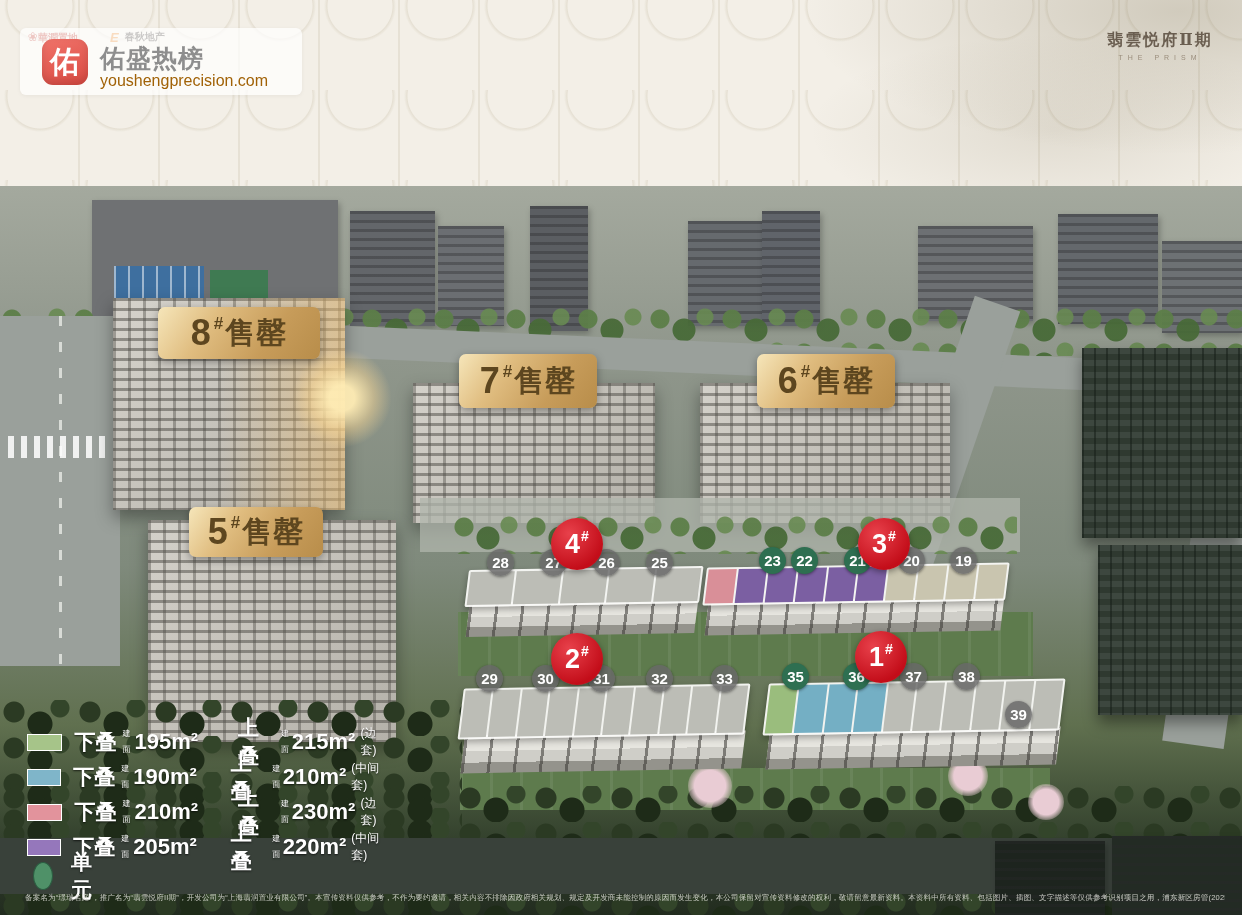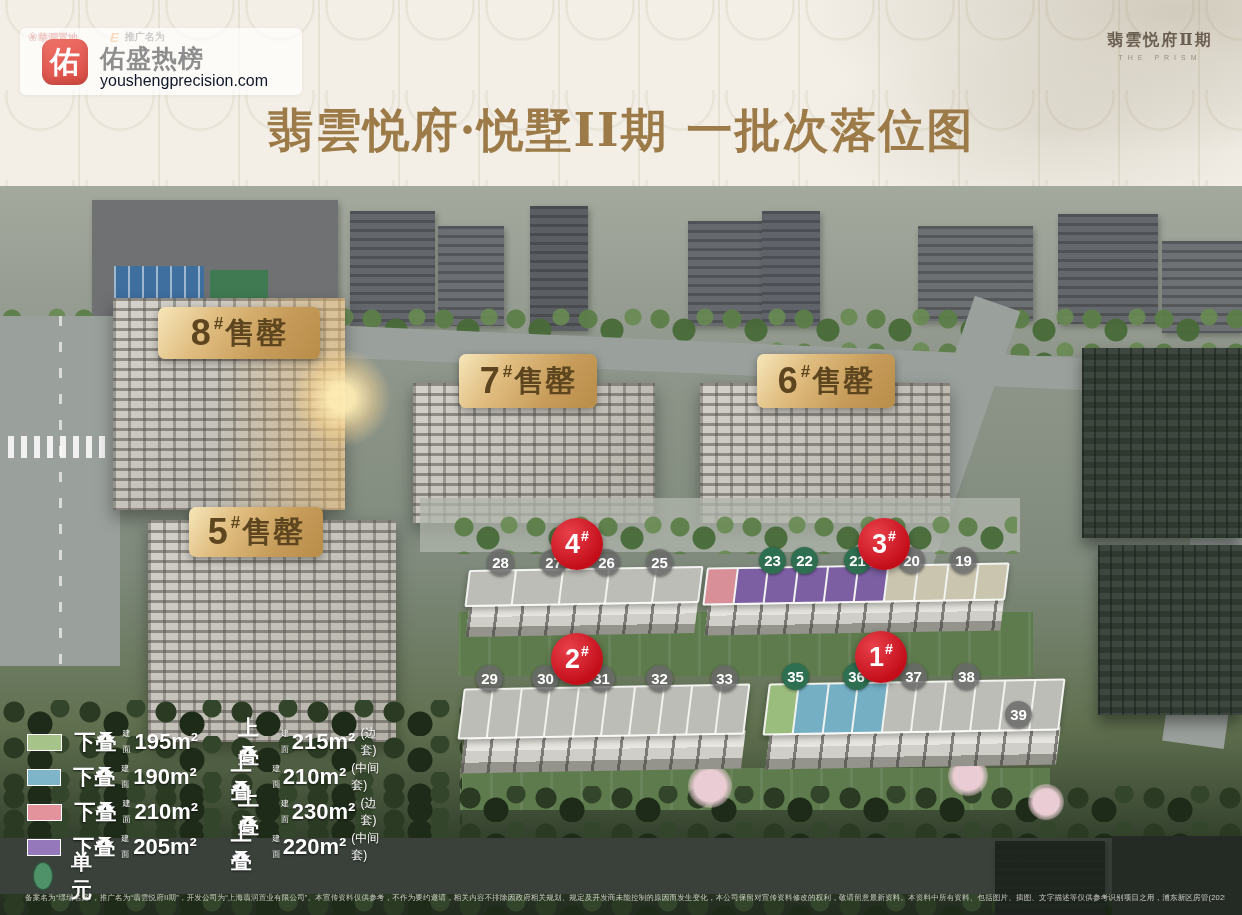--- a/index.html
+++ b/index.html
@@ -20,21 +20,21 @@
   .p-red{color:#c03a2c;font-size:10px;font-weight:bold;}
   .p-red .p-flower{color:#c03a2c;font-size:12px;}
   .p-orange{color:#e8831d;font-size:13px;font-weight:bold;font-style:italic;margin-left:26px;}
   .p-callig{color:#46403a;font-size:10px;font-weight:bold;font-family:"DejaVu Serif",serif;}
   .wm-card{position:absolute;left:20px;top:28px;width:282px;height:67px;border-radius:6px;
     background:rgba(255,255,255,0.72);z-index:4;box-shadow:0 1px 4px rgba(0,0,0,0.05);}
   .wm-icon{position:absolute;left:22px;top:11px;width:46px;height:46px;border-radius:11px;
     background:linear-gradient(160deg,#f0736a,#da4a42);color:#fff;font-size:30px;font-weight:bold;
     display:flex;align-items:center;justify-content:center;box-shadow:inset 0 -4px 8px rgba(0,0,0,0.12);}
   .wm-title{position:absolute;left:80px;top:14px;font-size:25px;font-weight:bold;color:#8e8e8e;letter-spacing:1px;}
-  .wm-url{position:absolute;left:80px;top:44px;font-size:16px;color:#0f172a;}
+  .wm-url{position:absolute;left:80px;top:44px;font-size:16px;color:#a16207;}
   .brand{position:absolute;right:22px;top:30px;width:120px;text-align:center;z-index:3;}
   .brand-name{font-size:16px;font-weight:bold;color:#6a5e50;letter-spacing:2px;font-family:"DejaVu Serif",serif;}
   .brand-sub{font-size:7px;color:#9a8d7c;letter-spacing:5px;margin-top:3px;}
   .page-title{position:absolute;left:0;top:100px;width:1242px;text-align:center;
     font-family:"DejaVu Serif","Liberation Serif",serif;font-weight:bold;font-size:46px;
     color:#9c7b49;letter-spacing:2px;z-index:3;}
 
   
   .photo{position:absolute;left:0;top:186px;width:1242px;height:729px;overflow:hidden;
     background:linear-gradient(180deg,#a4a99e 0%,#8f968b 24%,#7f8a7c 52%,#60704f 74%,#32402c 90%,#222c1f 100%);}
@@ -124,35 +124,34 @@
 </head>
 <body>
 
 <div class="header">
   <div class="arch-pattern"></div>
   <div class="leaf-shadow"></div>
 
   <div class="partners">
     <span class="p-red"><span class="p-flower">❀</span><span>華潤置地</span></span>
     <span class="p-orange">E</span>
-    <span class="p-callig">推广名为</span>
+    <span class="p-callig">春秋地产</span>
   </div>
 
   <div class="wm-card">
     <div class="wm-icon">佑</div>
     <div class="wm-title">佑盛热榜</div>
     <div class="wm-url">youshengprecision.com</div>
   </div>
 
   <div class="brand">
     <div class="brand-name">翡雲悦府Ⅱ期</div>
     <div class="brand-sub">THE PRISM</div>
   </div>
 
-  <div class="page-title">翡雲悦府·悦墅II期  一批次落位图</div>
 </div>
 
 <div class="photo">
 
   <div class="school">
     <div class="court-blue"></div>
     <div class="court-green"></div>
   </div>
   <div class="bgb" style="left:350px;top:25px;width:85px;height:115px;background-color:#63666a"></div>
   <div class="bgb" style="left:438px;top:40px;width:66px;height:100px;background-color:#6b6e72"></div>

